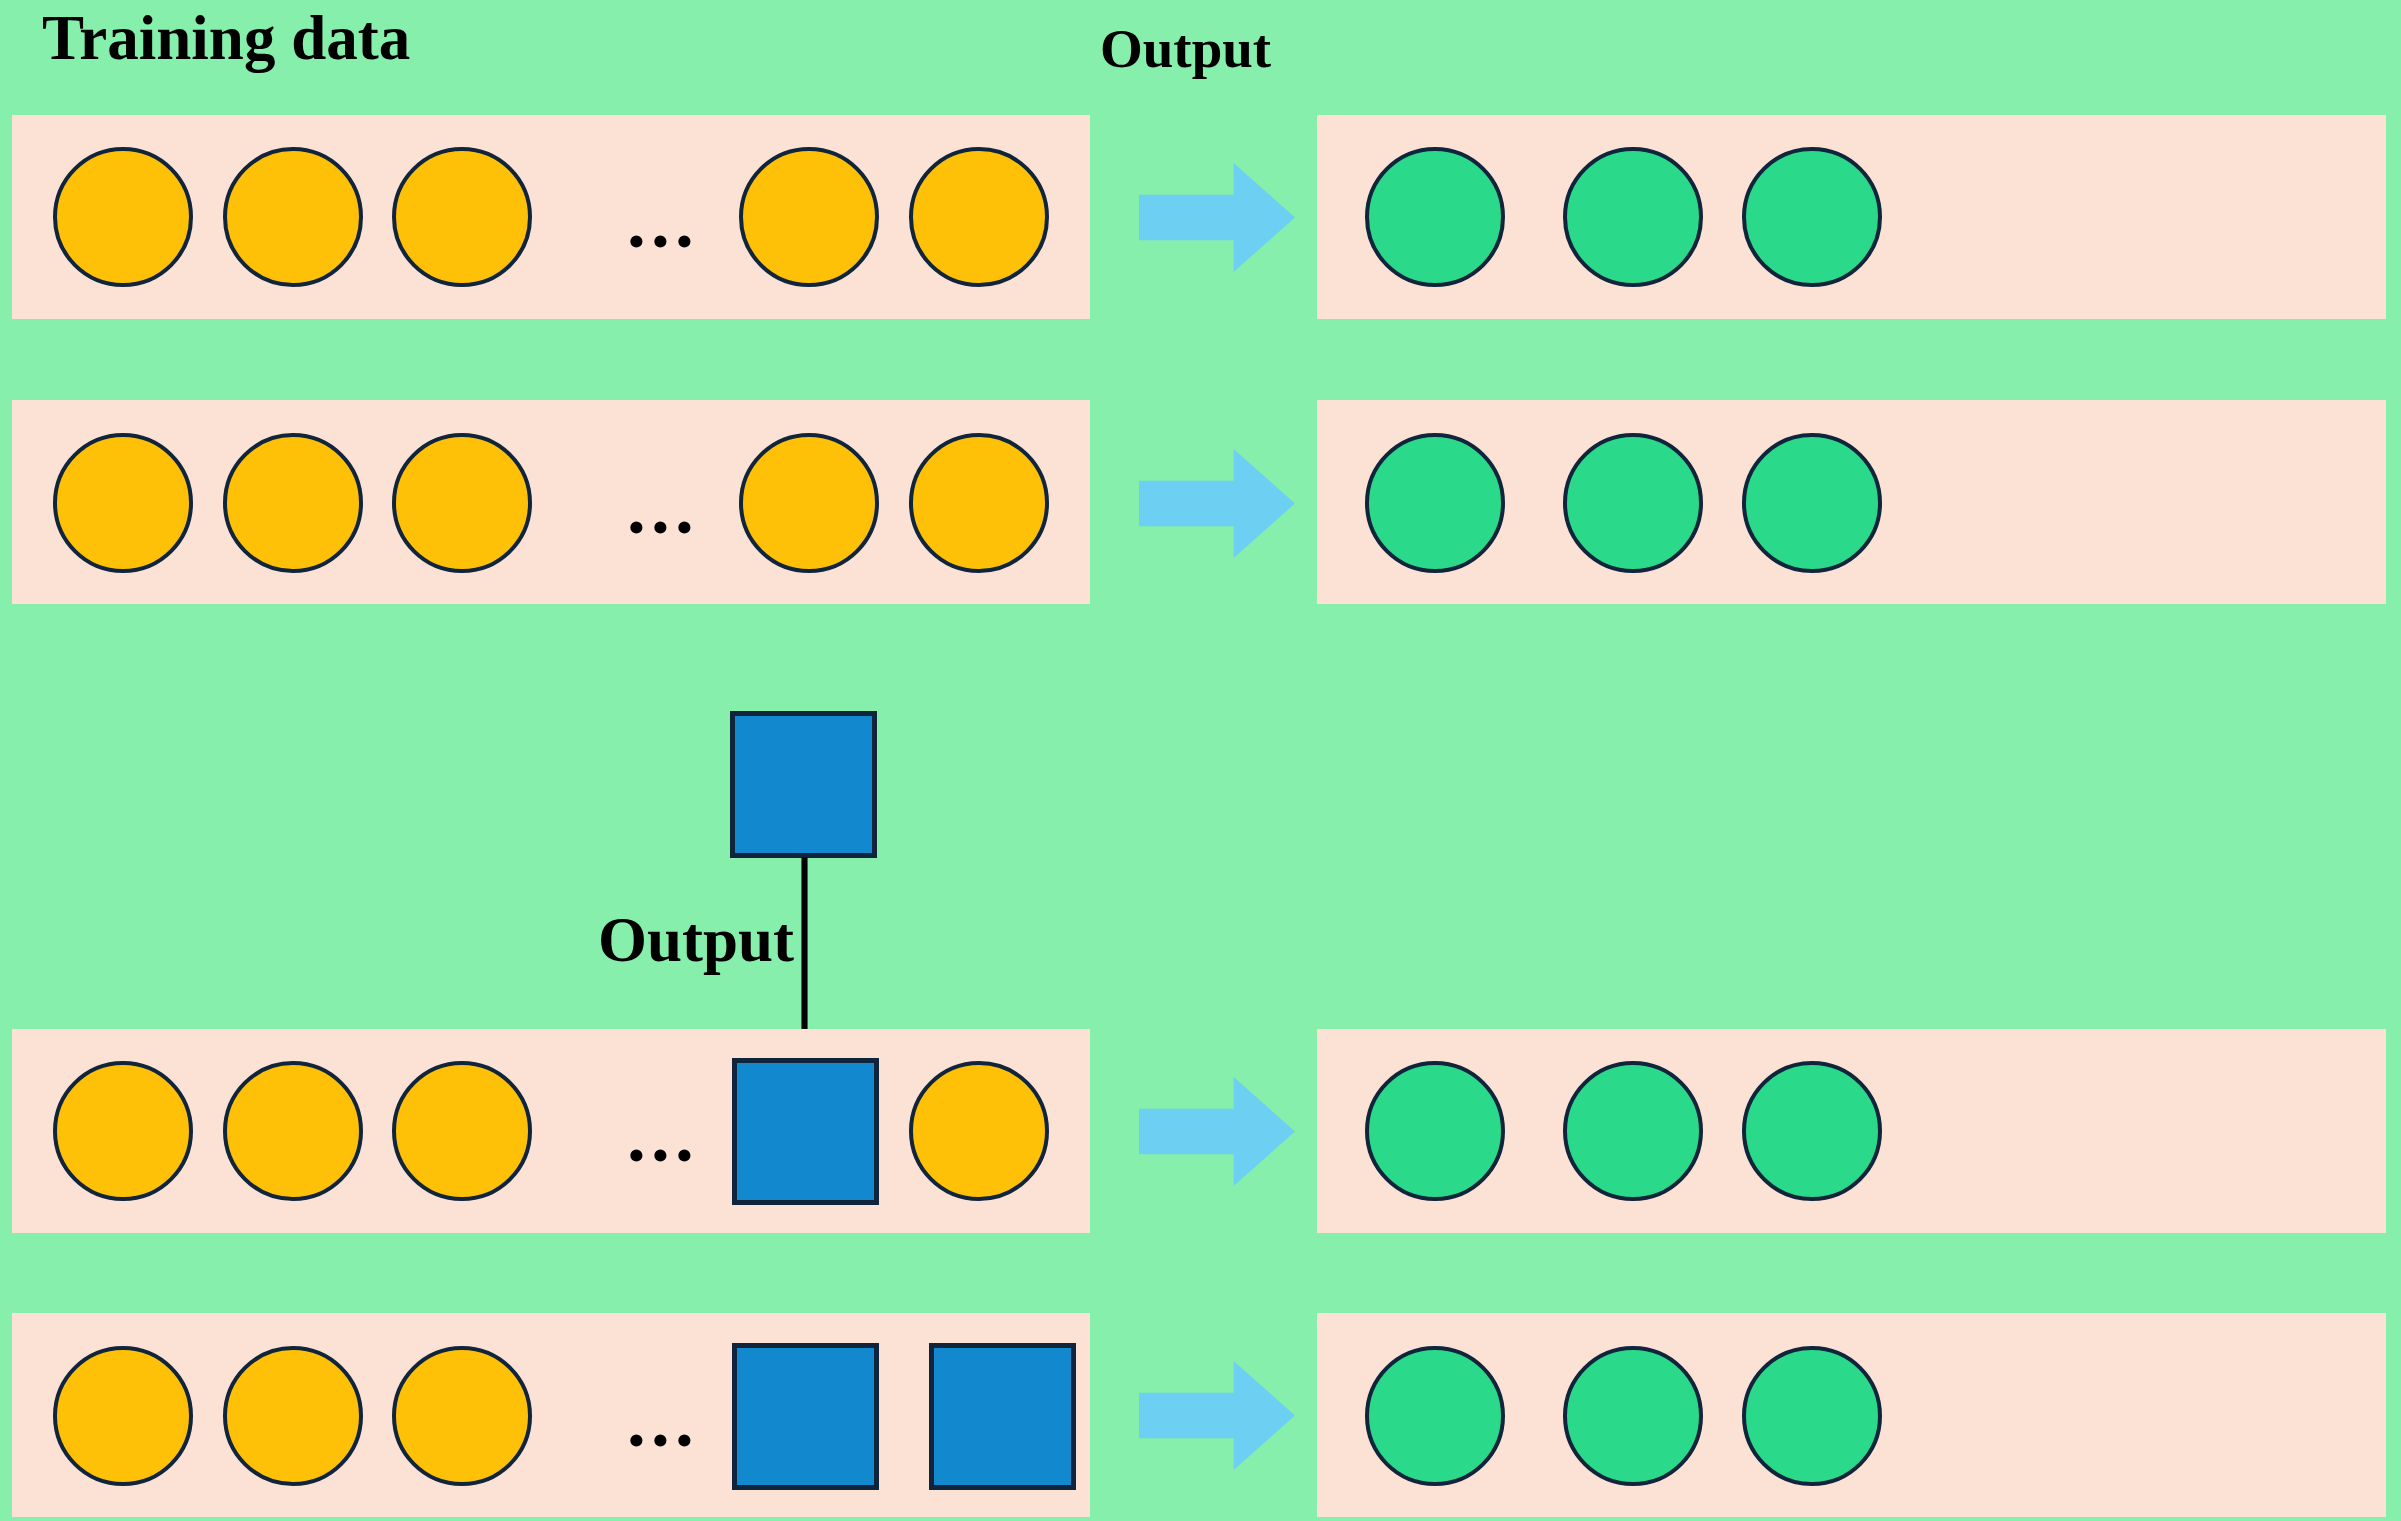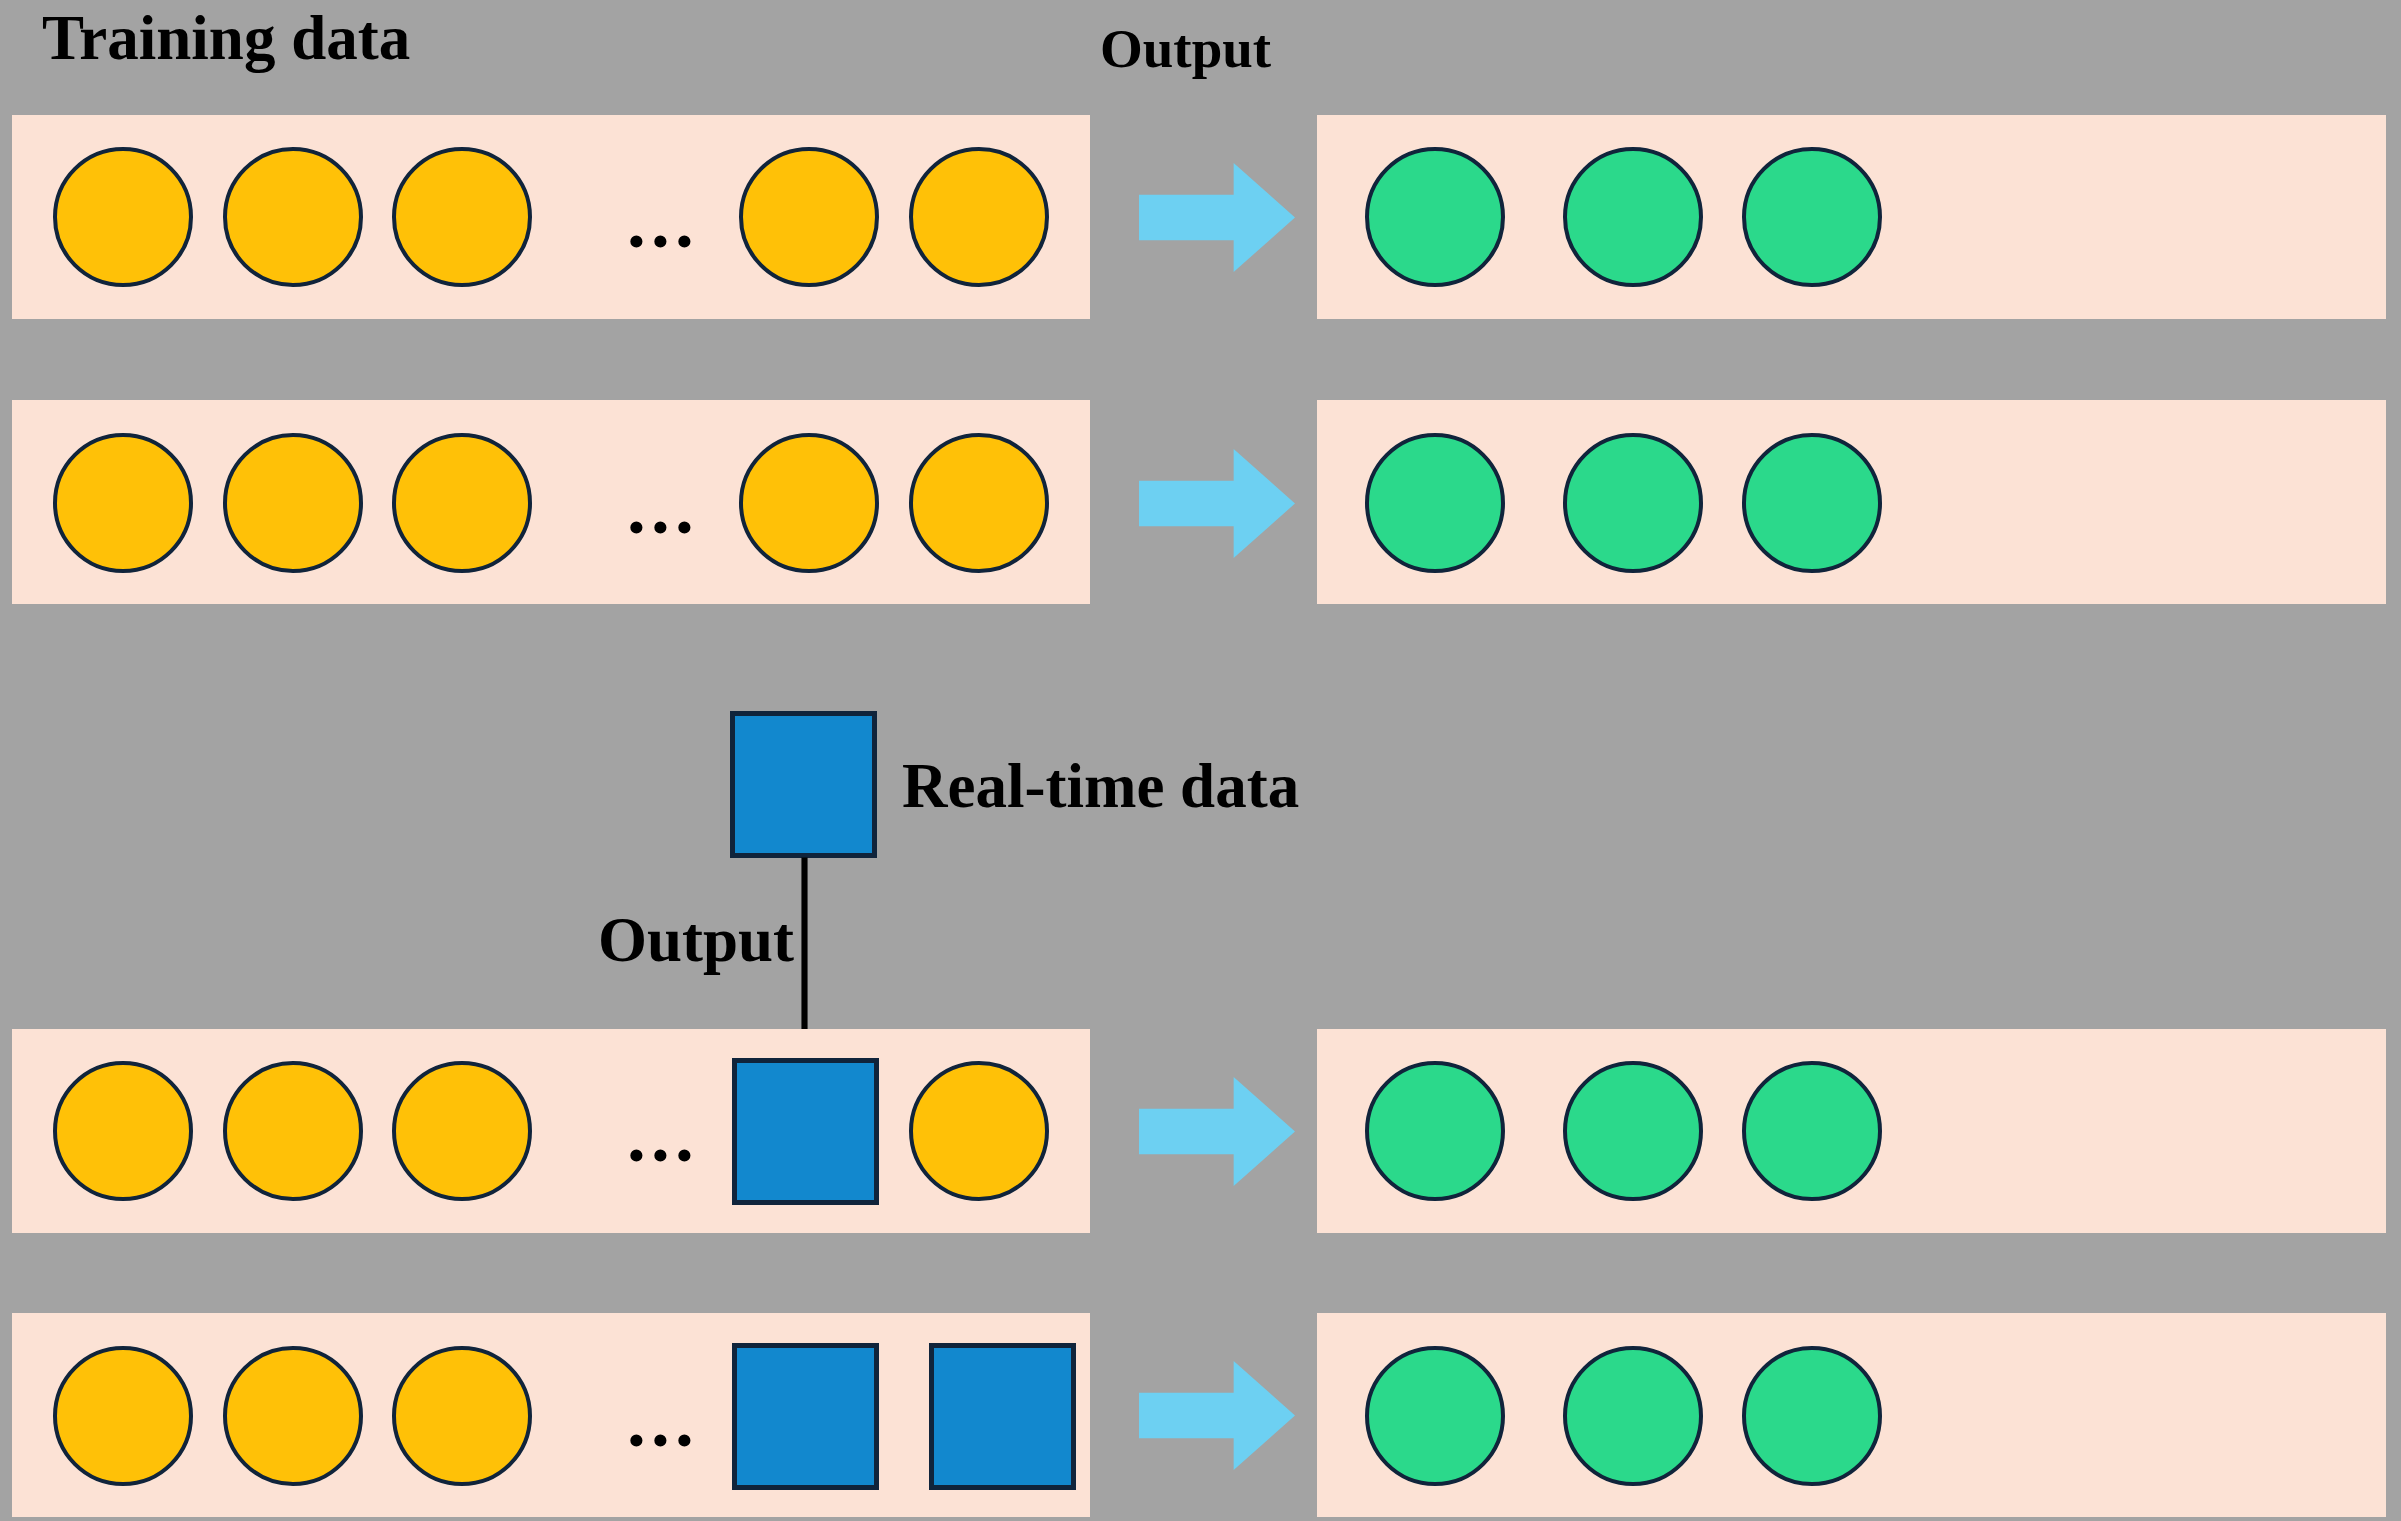--- a/index.html
+++ b/index.html
@@ -9,21 +9,21 @@
     background: #ffffff;
   }
   body {
     font-family: "Liberation Serif", "DejaVu Serif", serif;
   }
 
   #stage {
     position: relative;
     width: 2401px;
     height: 1522px;
-    background: #a3a3a3;
+    background: #86efac;
     overflow: hidden;
   }
 
   
   .label {
     position: absolute;
     font-family: "Liberation Serif", "DejaVu Serif", serif;
     font-weight: bold;
     color: #000000;
     white-space: nowrap;
@@ -107,21 +107,20 @@
 </style>
 </head>
 <body>
 
 <div id="stage">
 
   <div class="label" id="label-training-data">Training data</div>
 
   <div class="label" id="label-output">Output</div>
 
-  <div class="label" id="label-realtime-data">Real-time data</div>
 
   <div class="label" id="label-filling">Output</div>
 
   <div class="strip strip-left row1"></div>
   <div class="strip strip-right row1"></div>
 
   <div class="shape circle-yellow" style="left:53px;  top:147px;"></div>
   <div class="shape circle-yellow" style="left:223px; top:147px;"></div>
   <div class="shape circle-yellow" style="left:392px; top:147px;"></div>
   <div class="ellipsis" style="left:627px; top:184px;">...</div>

